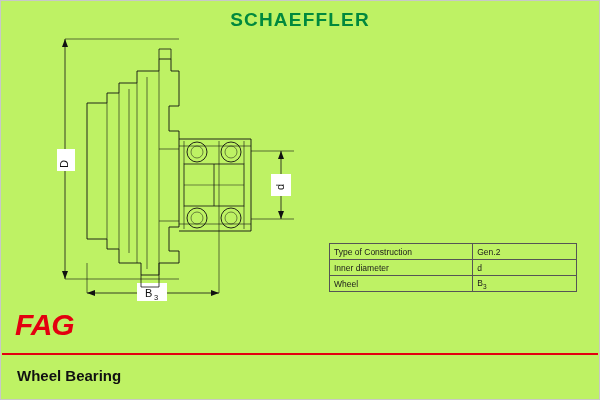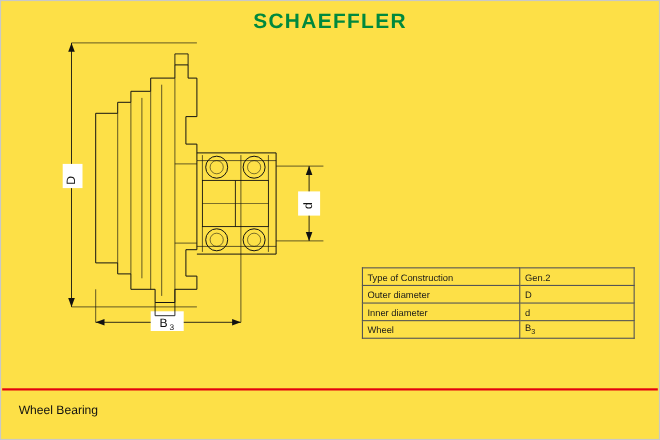--- a/index.html
+++ b/index.html
@@ -13,21 +13,21 @@
     font-family: "Liberation Sans", sans-serif;
     position: relative;
     overflow: hidden;
   }
   .page {
     position: relative;
     width: 600px;
     height: 400px;
     box-sizing: border-box;
     border: 1px solid #c8c8c8;
-    background: #fde047;
+    background: #bef264;
   }
   
   .brand-schaeffler {
     position: absolute;
     top: 8px;
     left: 0;
     width: 100%;
     text-align: center;
     color: #00893d;
     font-weight: bold;
@@ -87,22 +87,22 @@
     left: 1px;
     right: 1px;
     top: 352px;
     height: 2px;
     background: #e3000f;
   }
   .footer-title {
     position: absolute;
     left: 16px;
     top: 366px;
-    font-size: 11px;
-    font-weight: normal;
+    font-size: 15px;
+    font-weight: bold;
     color: #111;
     font-family: "Liberation Sans", sans-serif;
   }
   .dim-label {
     font-family: "Liberation Sans", sans-serif;
     font-size: 11px;
     fill: #111;
   }
   .dim-sub {
     font-size: 7.5px;
@@ -192,34 +192,31 @@
       <text class="dim-label" x="126" y="266" text-anchor="start">B</text>
       <text class="dim-label dim-sub" x="135" y="269" text-anchor="start">3</text>
     </svg>
   </div>
 
   <table class="spec-table">
     <tbody>
       <tr>
         <td class="label">Type of Construction</td>
         <td class="value">Gen.2</td>
-      </tr>
-      <tr>
-        <td class="label">Outer diameter</td>
-        <td class="value">D</td>
       </tr>
       <tr>
         <td class="label">Inner diameter</td>
         <td class="value">d</td>
       </tr>
       <tr>
         <td class="label">Wheel</td>
         <td class="value"><span>B</span><sub>3</sub></td>
       </tr>
     </tbody>
   </table>
 
+  <div class="fag-logo">FAG</div>
 
   <div class="footer-rule"></div>
 
   <div class="footer-title">Wheel Bearing</div>
 
 </div>
 
 </body></html>

